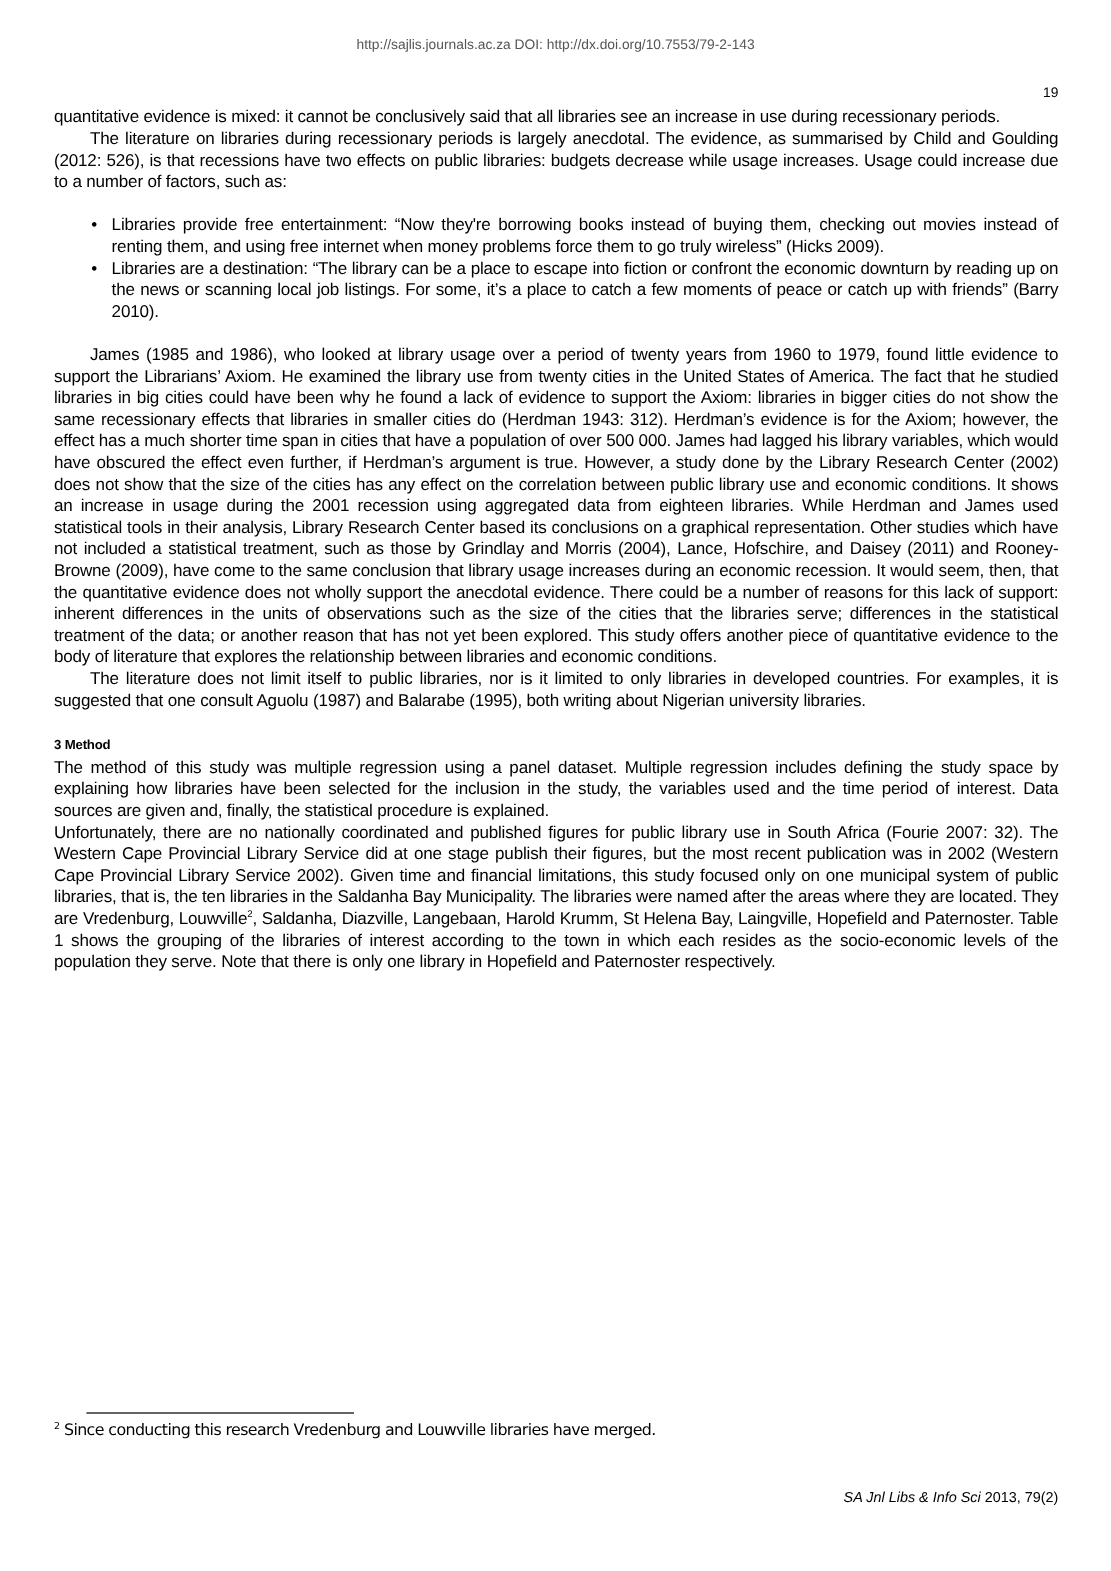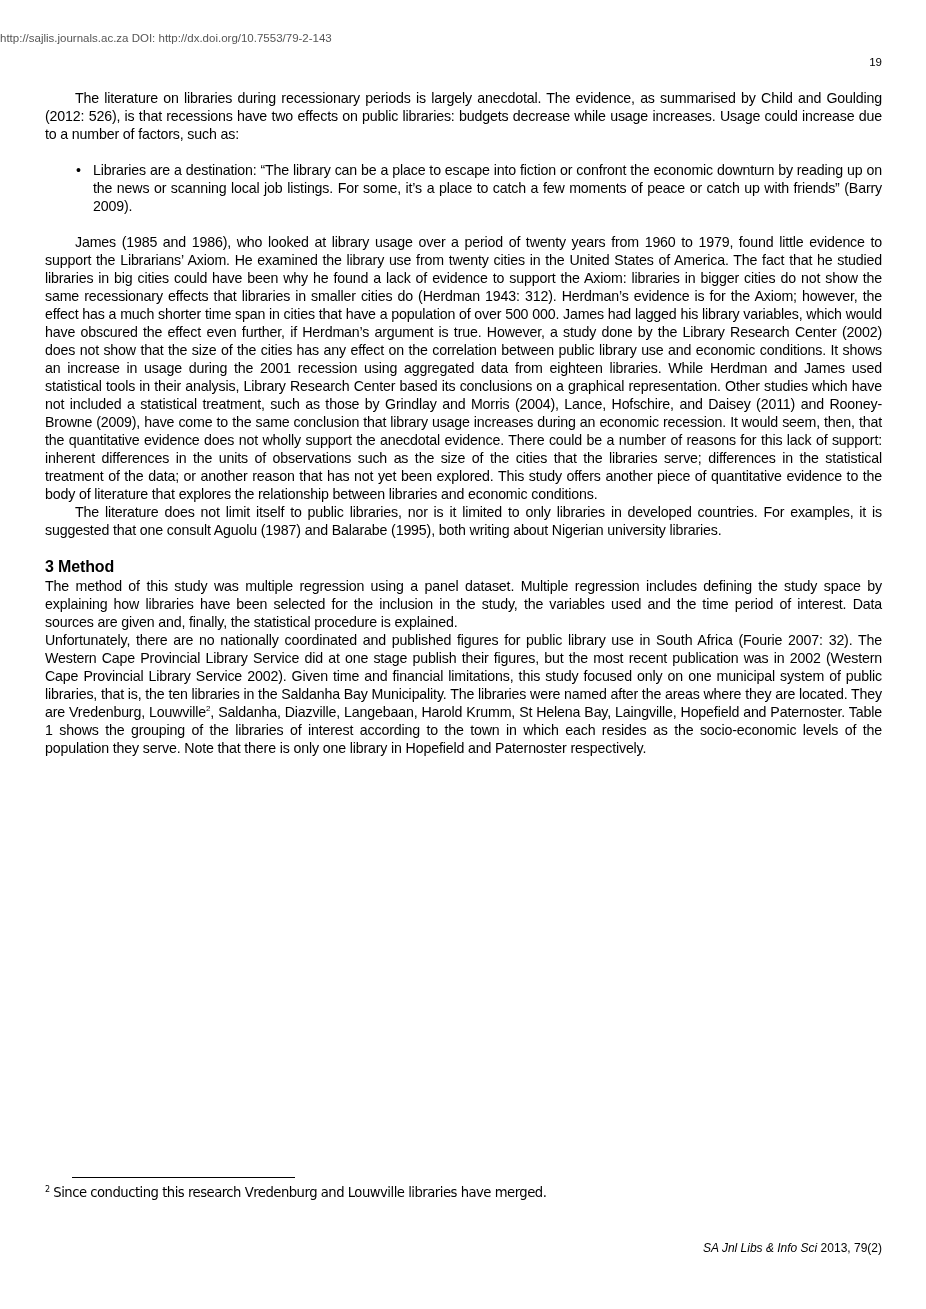--- a/index.html
+++ b/index.html
@@ -1,42 +1,42 @@
 <!DOCTYPE html>
 <html><head>
 <meta charset="utf-8">
 <style>
   html, body { margin: 0; padding: 0; background: #ffffff; }
   body {
     width: 926px; height: 1309px; position: relative; overflow: hidden;
     font-family: "Liberation Sans", sans-serif; color: #000;
   }
   .header-url {
-    position: absolute; top: 32px; left: 0; width: 926px; 
+    position: absolute; top: 32px; left: 0; width: 926px; text-align: center;
     font-size: 11.5px; color: #555;
   }
   .page-number {
-    position: absolute; top: 56px; right: 44px; font-size: 11.5px; color: #000;
+    position: absolute; top: 72px; right: 44px; font-size: 11.5px; color: #000;
   }
   .content {
     position: absolute; top: 89px; left: 45px; width: 837px;
     font-size: 14.2px; line-height: 18px; text-align: justify;
     letter-spacing: -0.15px;
   }
   .content p { margin: 0; }
   .content p.indent { text-indent: 30px; }
   ul.bullets {
     margin: 18px 0 18px 0; padding-left: 48px; list-style: none;
   }
   ul.bullets li { position: relative; margin: 0; }
   ul.bullets li::before {
     content: "\2022"; position: absolute; left: -17px; top: 0;
   }
   h2.section {
-    font-size: 16px; font-weight: bold; margin: 18px 0 0 0; line-height: 20px;
+    font-size: 11px; font-weight: bold; margin: 18px 0 0 0; line-height: 20px;
   }
   sup { font-size: 8px; line-height: 0; vertical-align: super; }
   .footnote-rule {
     position: absolute; top: 1177px; left: 72px; width: 223px; height: 0;
     border-top: 1px solid #000;
   }
   .footnote {
     position: absolute; top: 1185px; left: 45px; font-size: 13.2px;
     font-family: "DejaVu Sans", sans-serif; letter-spacing: -0.5px;
   }
@@ -46,24 +46,26 @@
   }
   .journal-footer i { font-style: italic; }
 </style>
 </head>
 <body>
 
 <div class="header-url">http://sajlis.journals.ac.za   DOI: http://dx.doi.org/10.7553/79-2-143</div>
 <div class="page-number">19</div>
 
 <div class="content">
+  <p>quantitative evidence is mixed: it cannot be conclusively said that all libraries see an increase in use during recessionary periods.</p>
   <p class="indent">The literature on libraries during recessionary periods is largely anecdotal. The evidence, as summarised by Child and Goulding (2012: 526), is that recessions have two effects on public libraries: budgets decrease while usage increases. Usage could increase due to a number of factors, such as:</p>
 
   <ul class="bullets">
-    <li>Libraries are a destination: “The library can be a place to escape into fiction or confront the economic downturn by reading up on the news or scanning local job listings. For some, it’s a place to catch a few moments of peace or catch up with friends” (Barry 2009).</li>
+    <li>Libraries provide free entertainment: “Now they're borrowing books instead of buying them, checking out movies instead of renting them, and using free internet when money problems force them to go truly wireless” (Hicks 2009).</li>
+    <li>Libraries are a destination: “The library can be a place to escape into fiction or confront the economic downturn by reading up on the news or scanning local job listings. For some, it’s a place to catch a few moments of peace or catch up with friends” (Barry 2010).</li>
   </ul>
 
   <p class="indent">James (1985 and 1986), who looked at library usage over a period of twenty years from 1960 to 1979, found little evidence to support the Librarians’ Axiom. He examined the library use from twenty cities in the United States of America. The fact that he studied libraries in big cities could have been why he found a lack of evidence to support the Axiom: libraries in bigger cities do not show the same recessionary effects that libraries in smaller cities do (Herdman 1943: 312). Herdman’s evidence is for the Axiom; however, the effect has a much shorter time span in cities that have a population of over 500 000. James had lagged his library variables, which would have obscured the effect even further, if Herdman’s argument is true. However, a study done by the Library Research Center (2002) does not show that the size of the cities has any effect on the correlation between public library use and economic conditions. It shows an increase in usage during the 2001 recession using aggregated data from eighteen libraries. While Herdman and James used statistical tools in their analysis, Library Research Center based its conclusions on a graphical representation. Other studies which have not included a statistical treatment, such as those by Grindlay and Morris (2004), Lance, Hofschire, and Daisey (2011) and Rooney-Browne (2009), have come to the same conclusion that library usage increases during an economic recession. It would seem, then, that the quantitative evidence does not wholly support the anecdotal evidence. There could be a number of reasons for this lack of support: inherent differences in the units of observations such as the size of the cities that the libraries serve; differences in the statistical treatment of the data; or another reason that has not yet been explored. This study offers another piece of quantitative evidence to the body of literature that explores the relationship between libraries and economic conditions.</p>
   <p class="indent">The literature does not limit itself to public libraries, nor is it limited to only libraries in developed countries. For examples, it is suggested that one consult Aguolu (1987) and Balarabe (1995), both writing about Nigerian university libraries.</p>
 
   <h2 class="section">3 Method</h2>
   <p>The method of this study was multiple regression using a panel dataset. Multiple regression includes defining the study space by explaining how libraries have been selected for the inclusion in the study, the variables used and the time period of interest. Data sources are given and, finally, the statistical procedure is explained.</p>
 
   <p><span>Unfortunately, there are no nationally coordinated and published figures for public library use in South Africa (Fourie 2007: 32). The Western Cape Provincial Library Service did at one stage publish their figures, but the most recent publication was in 2002 (Western Cape Provincial Library Service 2002). Given time and financial limitations, this study focused only on one municipal system of public libraries, that is, the ten libraries in the Saldanha Bay Municipality. The libraries were named after the areas where they are located. They are Vredenburg, Louwville</span><sup>2</sup><span>, Saldanha, Diazville, Langebaan, Harold Krumm, St Helena Bay, Laingville, Hopefield and Paternoster. Table 1 shows the grouping of the libraries of interest according to the town in which each resides as the socio-economic levels of the population they serve. Note that there is only one library in Hopefield and Paternoster respectively.</span></p>
 </div>

